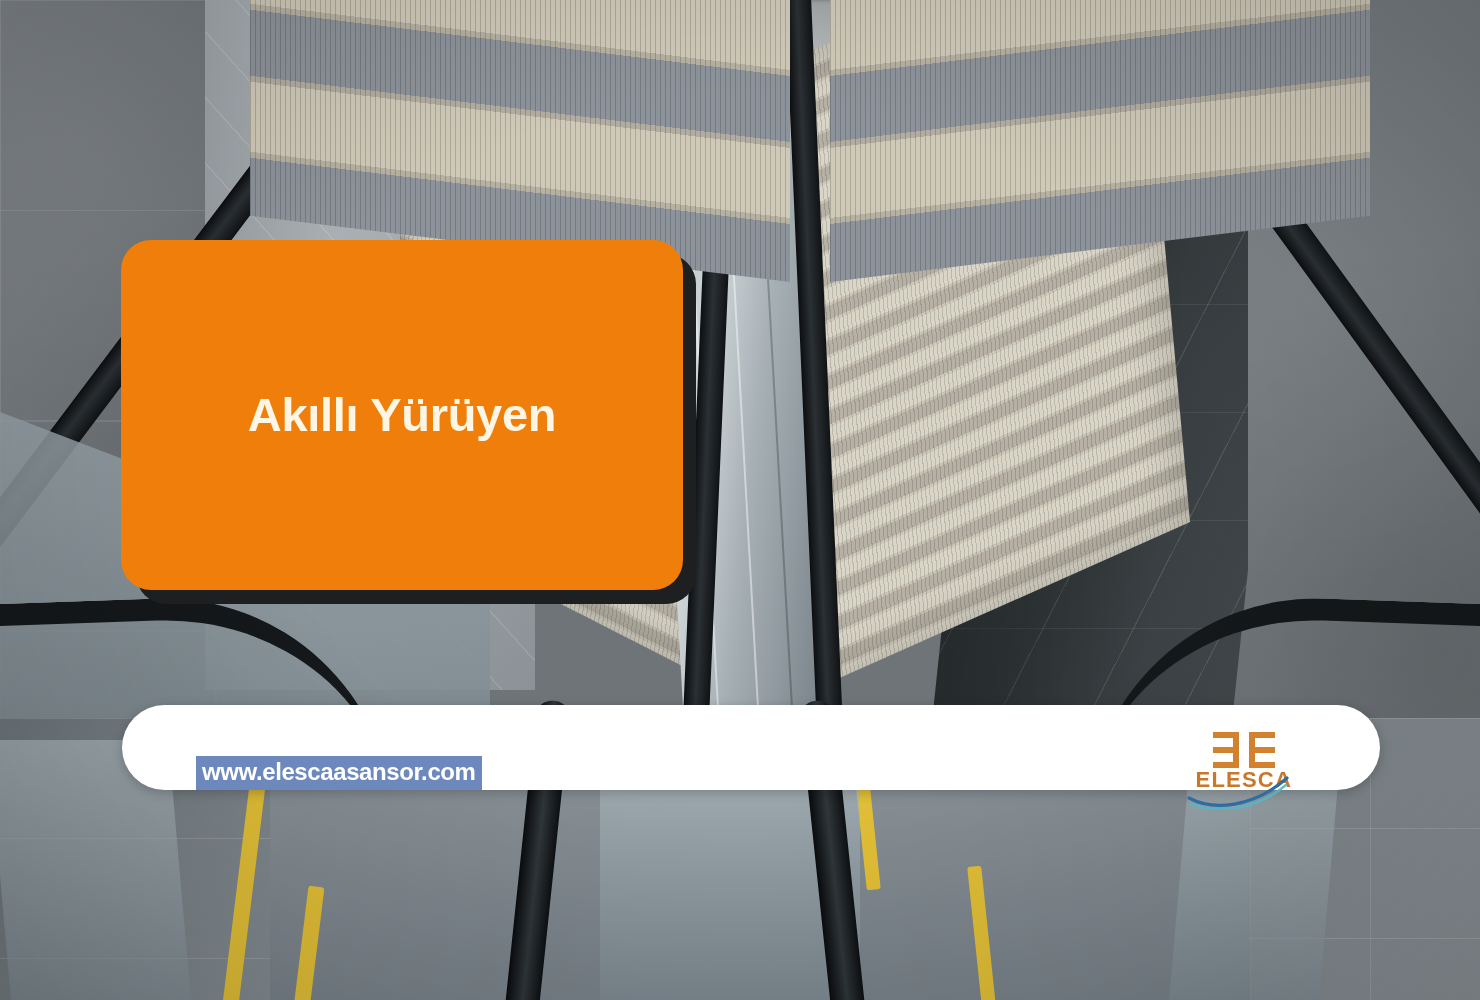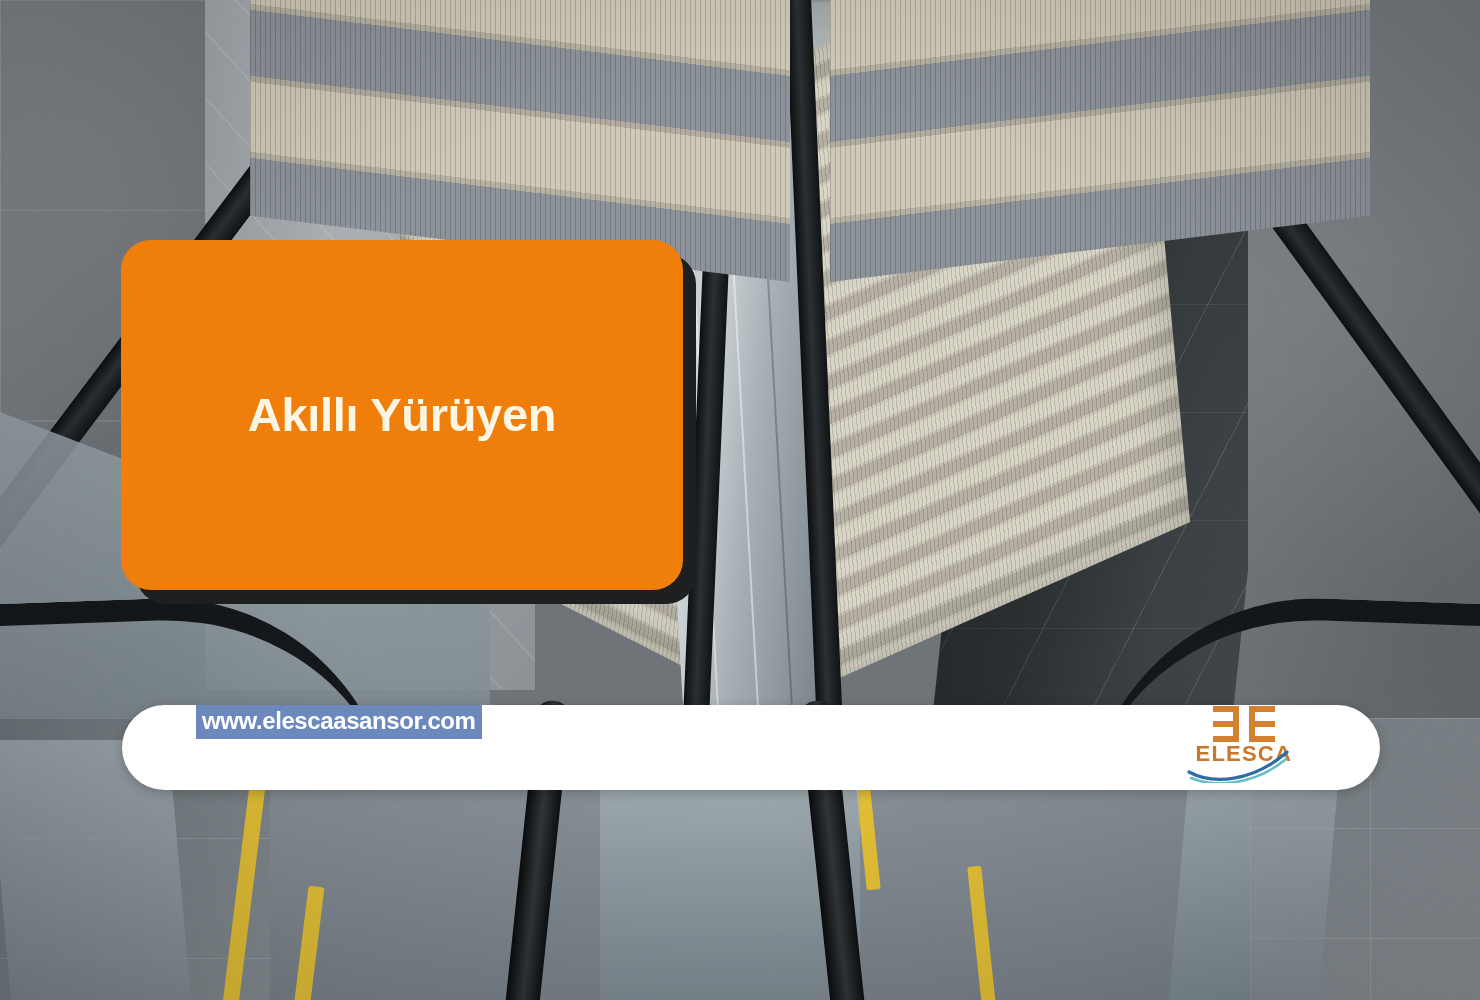--- a/index.html
+++ b/index.html
@@ -260,21 +260,21 @@
     color:#FDF6E5;
     font-size:47px; font-weight:bold; line-height:1.28;
     letter-spacing:-0.3px; text-align:center;
     padding:0 26px;
   }
 
   
   .footer-pill{
     position:absolute; left:122px; top:705px; width:1258px; height:85px;
     background:#ffffff; border-radius:45px;
-    display:flex; align-items:flex-start; justify-content:space-between;
+    display:flex; align-items:flex-end; justify-content:space-between;
     padding:0 74px;
     box-shadow:0 3px 12px rgba(0,0,0,.22);
   }
   .hl-chip{
     background:#6C88BD; color:#ffffff;
     font-size:24px; font-weight:bold; letter-spacing:-0.4px;
     padding:3px 6px 4px; line-height:1.12; white-space:nowrap;
   }
 
   

